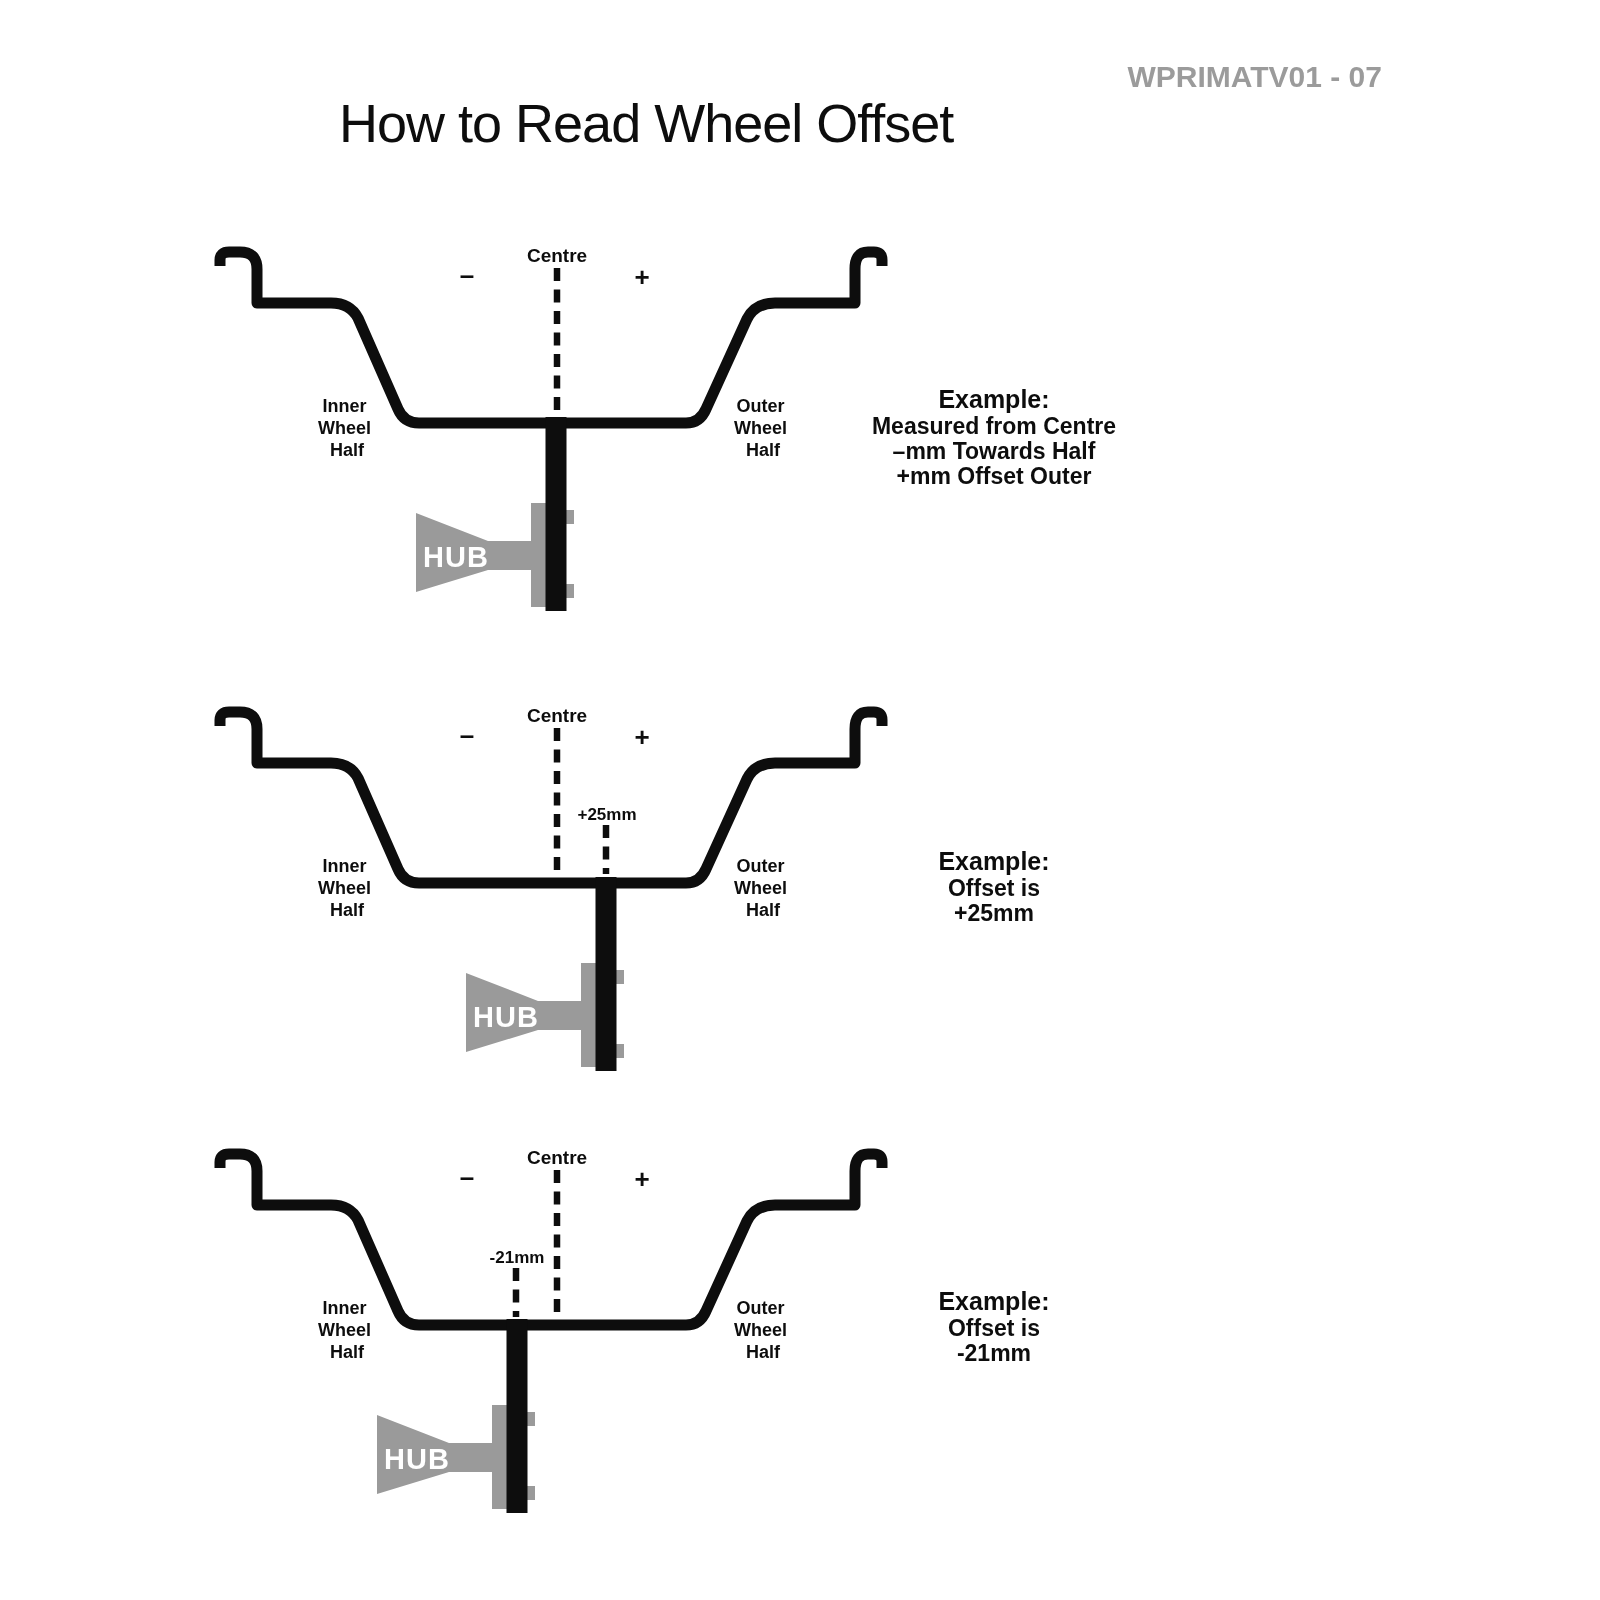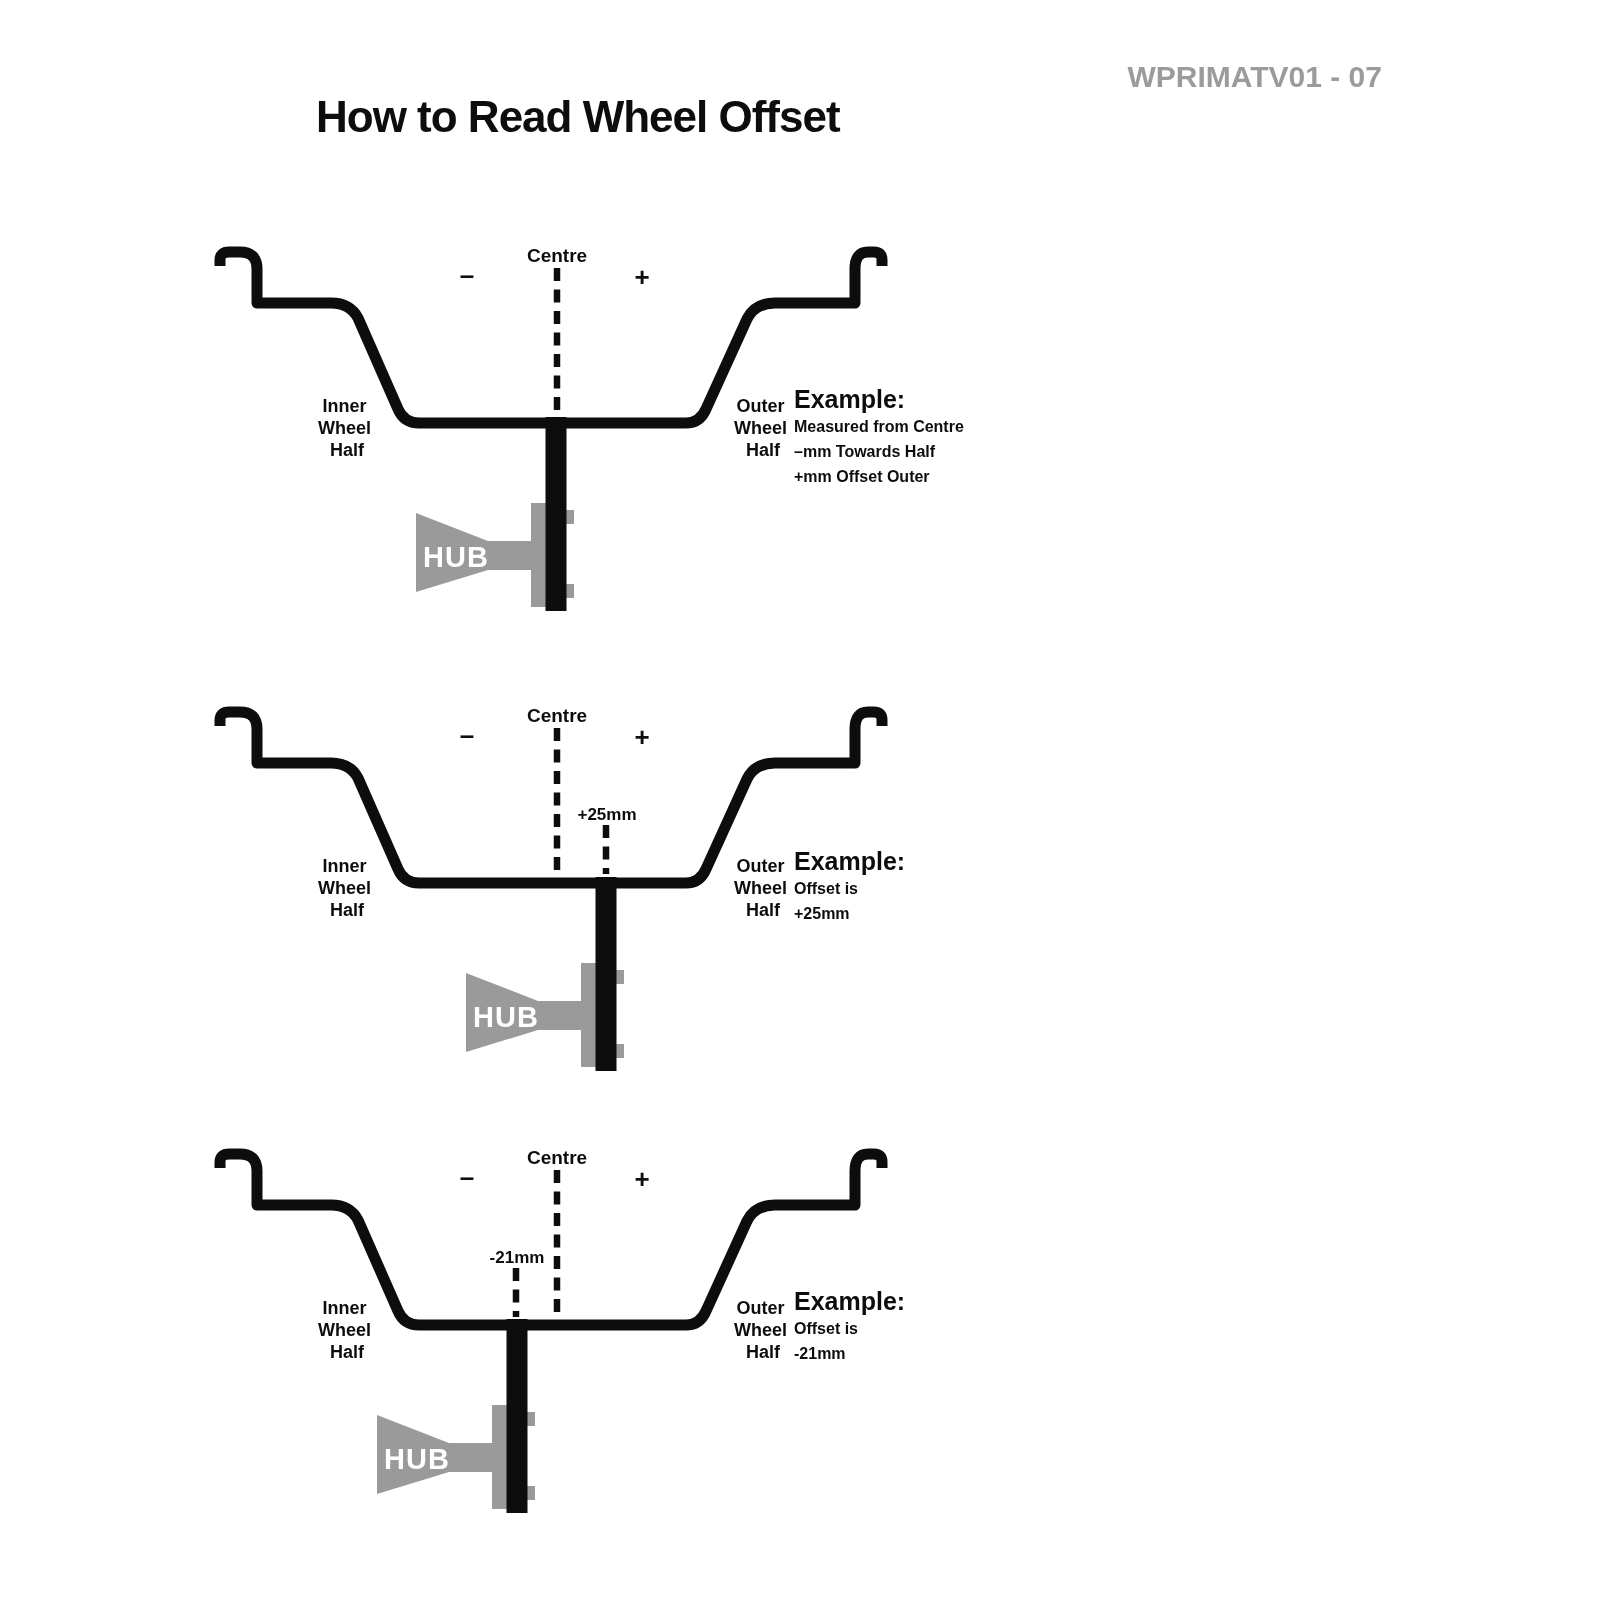--- a/index.html
+++ b/index.html
@@ -1,37 +1,37 @@
 <!DOCTYPE html>
 <html><head>
 <meta charset="utf-8">
 <style>
   html,body{margin:0;padding:0;background:#ffffff;}
   body{width:1600px;height:1600px;position:relative;overflow:hidden;
        font-family:"Liberation Sans",sans-serif;color:#0d0d0d;}
   .abs{position:absolute;}
-  .page-title{left:316px;top:92px;font-size:44px;font-weight:700;letter-spacing:-1px;}
+  .page-title{left:339px;top:92px;font-size:54px;font-weight:400;letter-spacing:-1px;}
   .doc-code{right:218px;top:60px;font-size:30px;font-weight:700;color:#9b9b9b;letter-spacing:0px;}
   .diagram{left:0;width:1000px;height:475px;}
   .d1{top:230px;} .d2{top:690px;} .d3{top:1132px;}
   svg{display:block;}
   .wheel{fill:none;stroke:#0d0d0d;stroke-width:11;stroke-linejoin:round;stroke-linecap:butt;}
   .dash{fill:none;stroke:#0d0d0d;stroke-width:6.5;stroke-dasharray:13 8.5;}
   .svg-label{font-family:"Liberation Sans",sans-serif;font-weight:700;fill:#0d0d0d;}
   .centre-t{font-size:19px;text-anchor:middle;}
   .sign-t{font-size:26px;text-anchor:middle;}
   .half-t{font-size:18px;text-anchor:middle;}
   .off-t{font-size:17px;text-anchor:middle;}
   .hub-shape{fill:#9a9a9a;}
   .bar{fill:#0d0d0d;}
   .hub-t{font-size:29px;font-weight:700;fill:#ffffff;text-anchor:middle;letter-spacing:1px;}
-  .example{width:400px;}
+  .example{width:400px;text-align:center;}
   .ex1{left:794px;top:384px;} .ex2{left:794px;top:846px;} .ex3{left:794px;top:1286px;}
   .ex-title{font-size:25px;font-weight:700;line-height:30px;}
-  .ex-line{font-size:16px;font-weight:700;line-height:25px;}
+  .ex-line{font-size:23px;font-weight:700;line-height:25px;}
 </style>
 </head>
 <body>
 
 <div class="abs page-title">How to Read Wheel Offset</div>
 <div class="abs doc-code">WPRIMATV01 - 07</div>
 
 <div class="abs diagram d1">
   <svg width="1000" height="475" viewBox="0 0 1000 475">
     <path class="wheel" d="M 220 36 L 220 30 Q 220 22 229 22 L 240 22 Q 257 22 257 39 L 257 73 L 331 73

